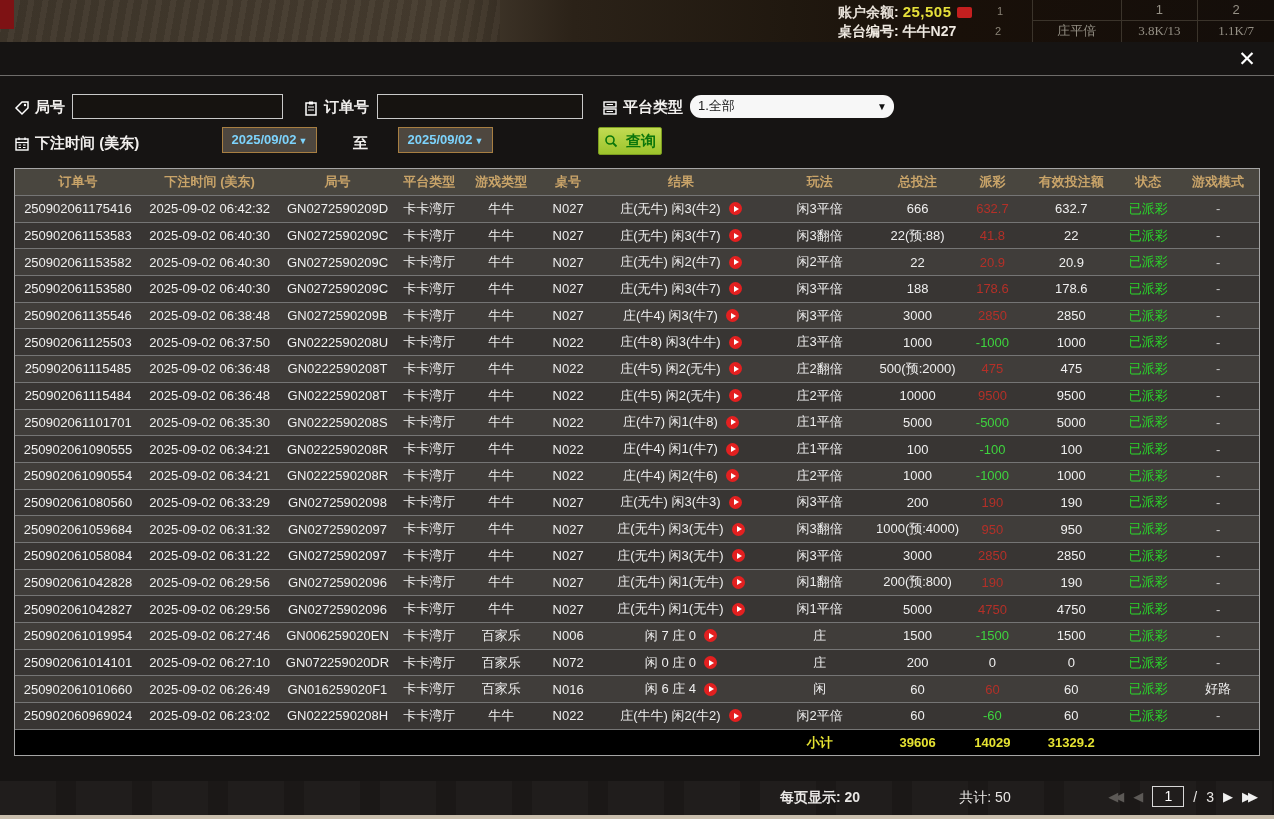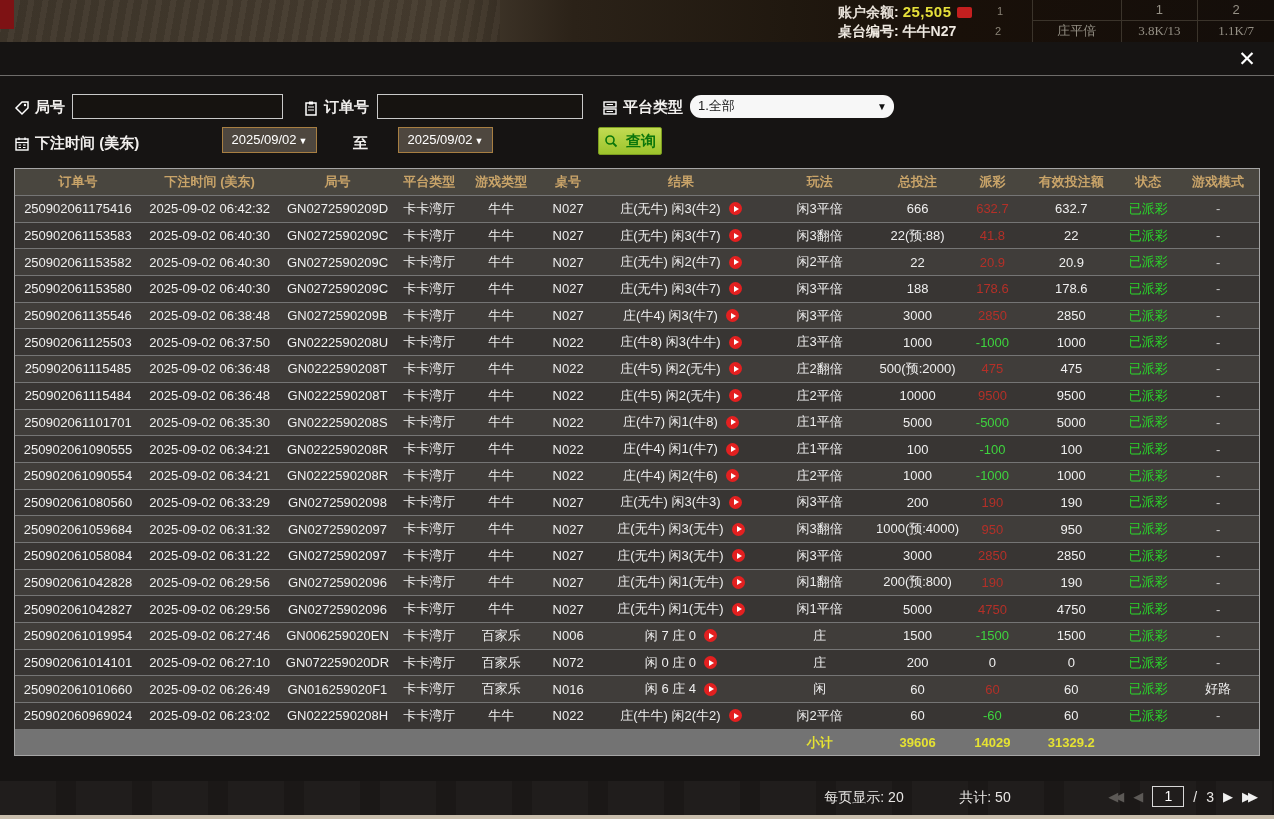--- a/index.html
+++ b/index.html
@@ -35,53 +35,53 @@
     line-height:26px; text-align:center; cursor:pointer; }
 
   .flabel { position:absolute; display:flex; align-items:center; gap:5px; color:#f2f0ee;
     font-size:15px; font-weight:bold; white-space:nowrap; }
   .ficon { display:inline-flex; width:16px; height:16px; }
   .tinput { position:absolute; height:25px; background:#161310; border:1px solid #c9c9c9; }
   .fselect { position:absolute; height:23px; background:#f7f7f7; color:#1a1a1a; font-size:13px;
     line-height:21px; padding:0 8px; }
   .fselect .caret { position:absolute; right:7px; top:0; color:#111; font-size:10px; line-height:23px; }
   .datebtn { position:absolute; height:26px; background:#4e473f; border:1px solid #a87f42;
-    color:#ffffff; font-size:13px; font-weight:normal; text-align:center; line-height:24px; cursor:pointer; }
+    color:#7dd3fc; font-size:13px; font-weight:bold; text-align:center; line-height:24px; cursor:pointer; }
   .datebtn .dcaret { font-size:9px; margin-left:2px; }
   .querybtn { position:absolute; left:598px; top:85px; width:64px; height:28px;
     background:linear-gradient(#c2db52,#9cc32c); border:1px solid #7c9d1f; border-radius:2px;
     color:#0b760b; font-size:15px; font-weight:bold; display:flex; align-items:center; justify-content:center; gap:8px; cursor:pointer; }
 
   
   .btable { position:absolute; left:14px; top:126px; width:1246px; border:1px solid #a5a5a5; font-size:13px; }
   .trow { display:flex; align-items:center; height:26.7px; background:#403d3a; color:#efefef; }
   .trow.alt { background:#383533; }
   .trow + .trow { border-top:1px solid #757575; }
   .trow.thead { height:26px; background:#49463f; color:#c9a469; font-weight:bold; }
-  .trow.tfoot { height:26.5px; background:#737373; color:#e5e232; font-weight:bold; }
+  .trow.tfoot { height:26.5px; background:#000000; color:#e5e232; font-weight:bold; }
   .tc { text-align:center; overflow:hidden; white-space:nowrap; }
   .c0{width:126px;} .c1{width:138px;} .c2{width:118px;} .c3{width:66px;} .c4{width:78px;}
   .c5{width:56px;} .c6{width:170px;} .c7{width:108px;} .c8{width:88px;} .c9{width:62px;}
   .c10{width:96px;} .c11{width:58px;} .c12{width:82px;}
   .c6.res { display:flex; align-items:center; justify-content:center; gap:8px; }
   .playbtn { width:13px; height:13px; border-radius:50%; background:#e32020; position:relative; flex:0 0 13px; cursor:pointer; }
   .playbtn::after { content:""; position:absolute; left:5px; top:3.5px; border-left:5px solid #fff;
     border-top:3px solid transparent; border-bottom:3px solid transparent; }
   .pos { color:#b43028; }
   .neg { color:#3ed43e; }
   .zero { color:#efefef; }
   .paid { color:#2bd42b; }
   .dim { color:#c9c9c9; }
 
   
   .dfooter { position:absolute; left:0; top:739px; width:1274px; height:34px; background:#1b1817;
     color:#e8e6e4; font-size:14px; }
   .dfooter .ghost { position:absolute; left:0; top:0; width:100%; height:100%;
     background:repeating-linear-gradient(90deg,rgba(255,255,255,.025) 0 56px,rgba(0,0,0,0) 56px 76px); }
-  .pf-per { position:absolute; left:784px; top:8px; width:160px; text-align:center; }
+  .pf-per { position:absolute; left:740px; top:8px; width:160px; text-align:center;font-weight:bold; }
   .pf-tot { position:absolute; left:920px; top:8px; width:130px; text-align:center; }
   .pager { position:absolute; right:16px; top:5px; display:flex; align-items:center; gap:9px; }
   .pg-arrow { font-size:13px; color:#f0f0f0; cursor:pointer; }
   .pg-arrow.dbl { letter-spacing:-4px; padding-right:4px; }
   .pg-arrow.off { color:#5c5956; }
   .pg-input { width:32px; height:21px; border:1px solid #d8d8d8; background:transparent;
     color:#fff; font-size:14px; text-align:center; line-height:19px; }
   .bottomstrip { position:absolute; left:0; top:815px; width:1274px; height:4px; background:#c9bead; }
   svg { display:block; }
 </style>

